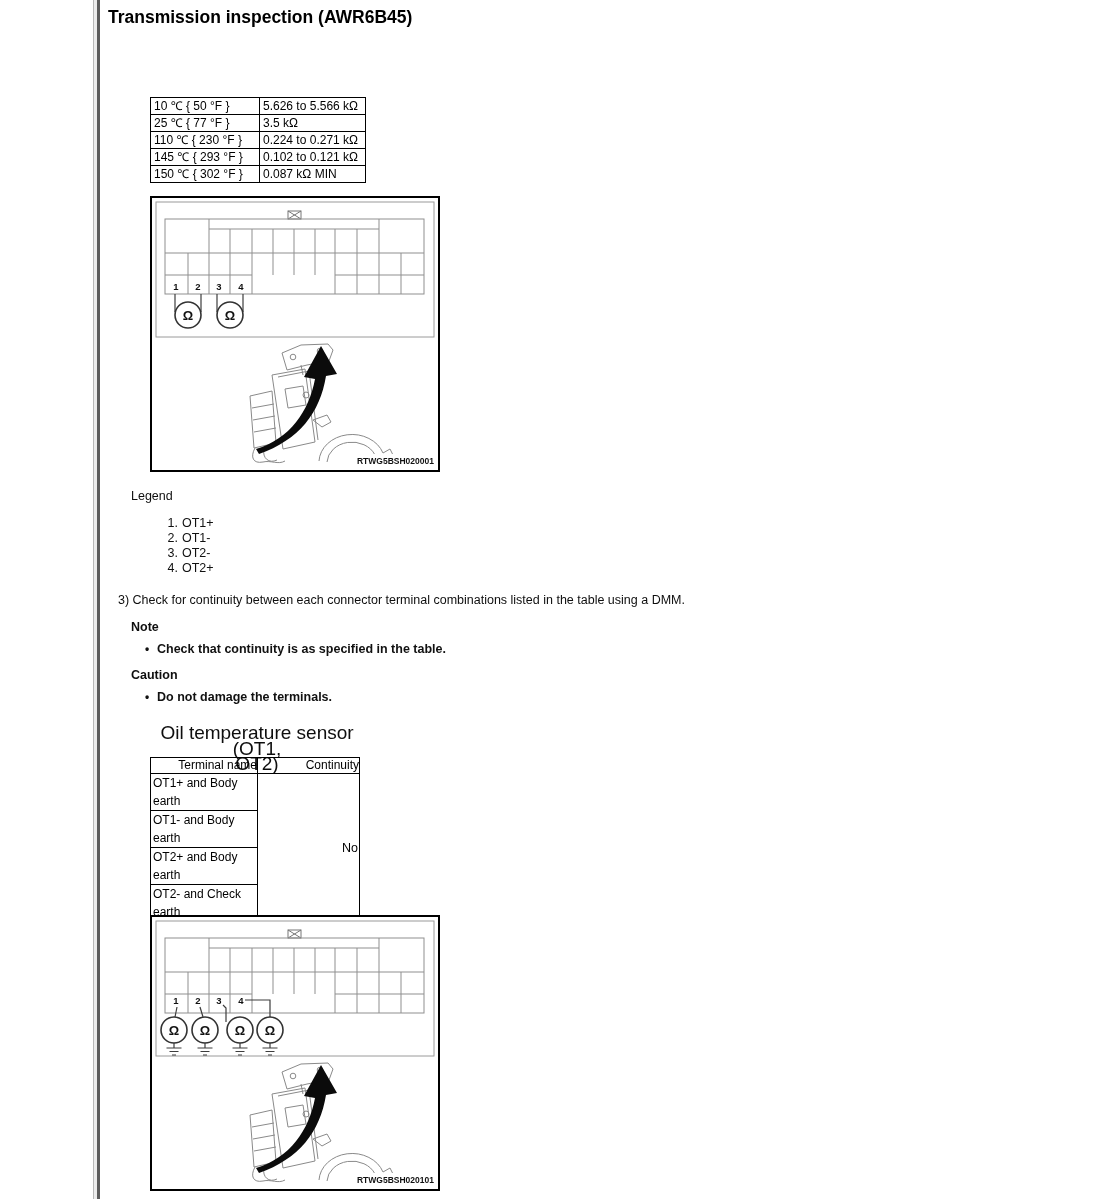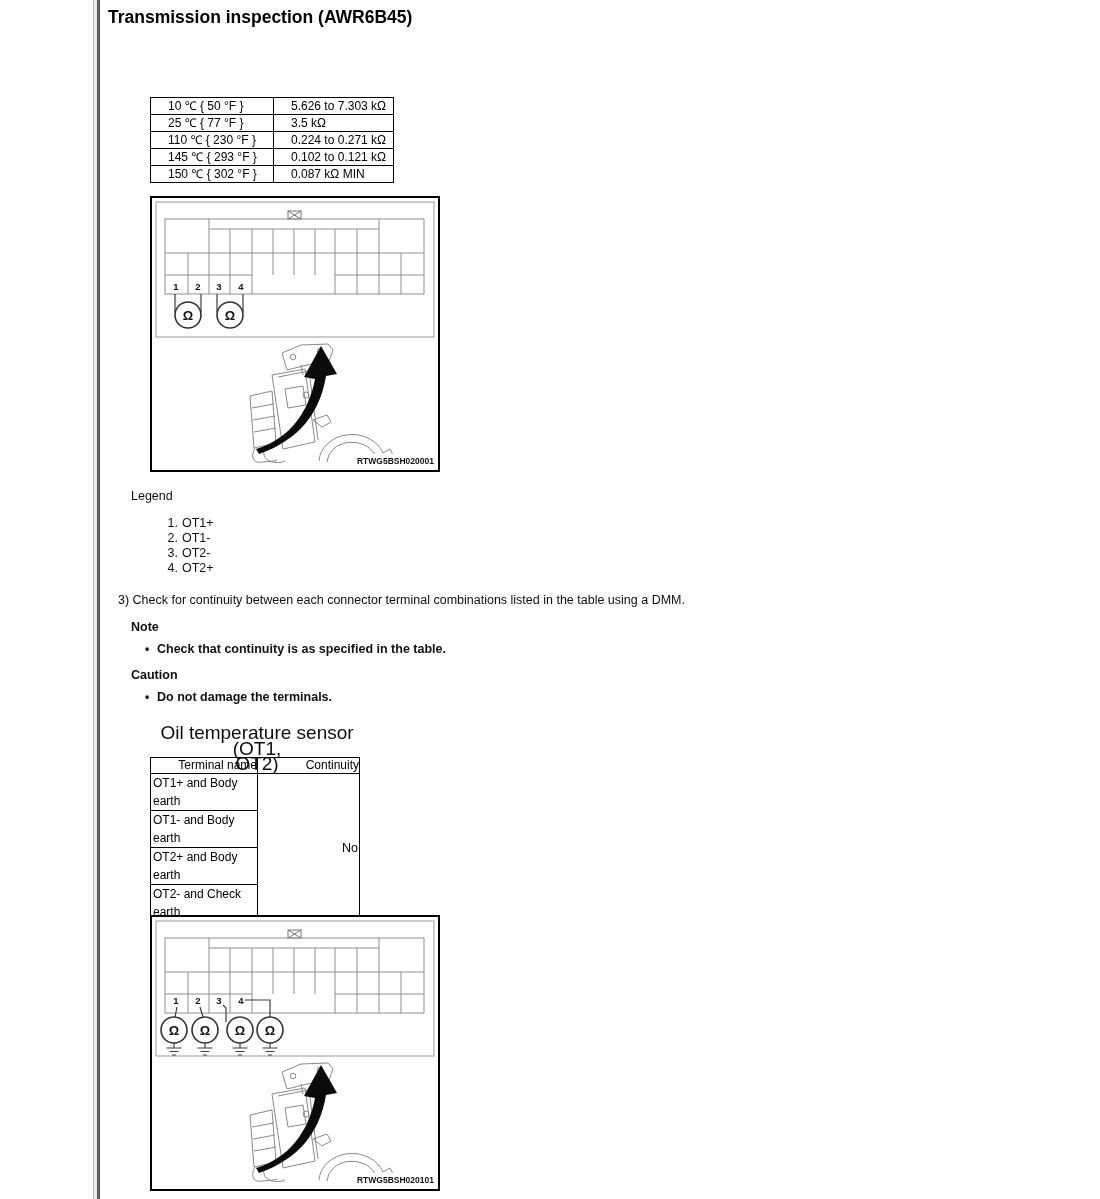--- a/index.html
+++ b/index.html
@@ -11,21 +11,21 @@
     position:absolute;left:93px;top:0;height:1199px;width:3px;
     background:#ececec;border-left:1px solid #b8b8b8;border-right:3px solid #5c5c5c;
   }
   .page-title{
     position:absolute;left:108px;top:7px;font-size:17.5px;font-weight:bold;color:#000000;
     white-space:nowrap;
   }
   table{border-collapse:collapse;}
   td{border:1px solid #000;font-size:12px;color:#000;}
   .res-table{position:absolute;left:150px;top:97px;}
-  .res-table td{height:16px;line-height:16px;padding:0 3px 0 17px;white-space:nowrap;}
+  .res-table td{height:16px;line-height:16px;padding:0 3px 0 3px;white-space:nowrap;}
   .res-table .c1{width:102px;}
   .res-table .c2{width:99px;}
 
   .diagram{
     position:absolute;width:286px;height:272px;border:2px solid #000;background:#fff;
   }
   #diagram1{left:150px;top:196px;}
   #diagram2{left:150px;top:915px;}
   .diagram svg{position:absolute;left:0;top:0;}
 
@@ -64,21 +64,21 @@
 <body>
 
 <div class="left-rule"></div>
 
 <div class="page-title">Transmission inspection (AWR6B45)</div>
 
 <table class="res-table">
   <tbody>
     <tr>
       <td class="c1">10 ℃ { 50 °F }</td>
-      <td class="c2">5.626 to 7.303 kΩ</td>
+      <td class="c2">5.626 to 5.566 kΩ</td>
     </tr>
     <tr>
       <td class="c1">25 ℃ { 77 °F }</td>
       <td class="c2">3.5 kΩ</td>
     </tr>
     <tr>
       <td class="c1">110 ℃ { 230 °F }</td>
       <td class="c2">0.224 to 0.271 kΩ</td>
     </tr>
     <tr>

